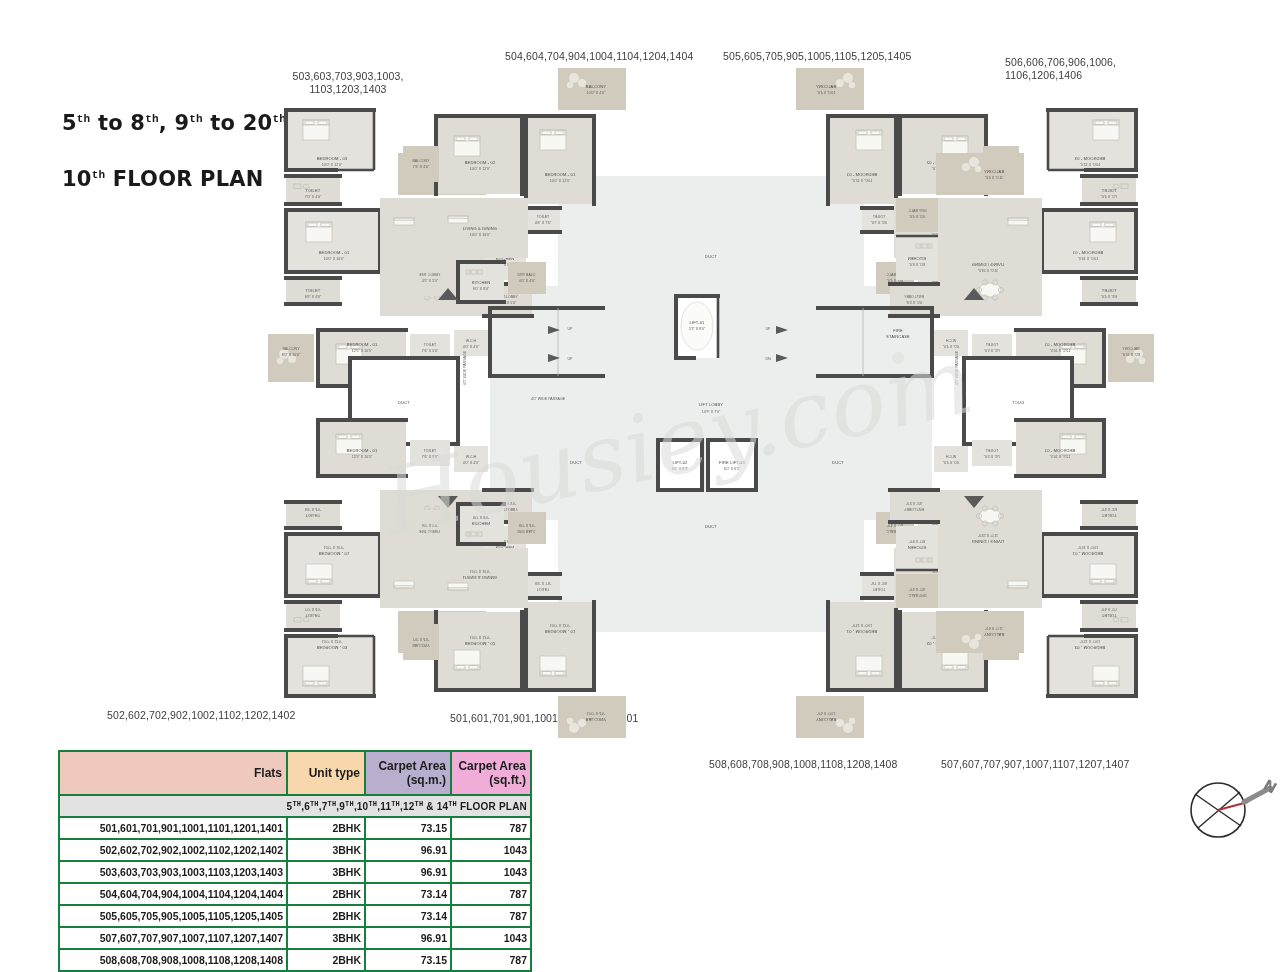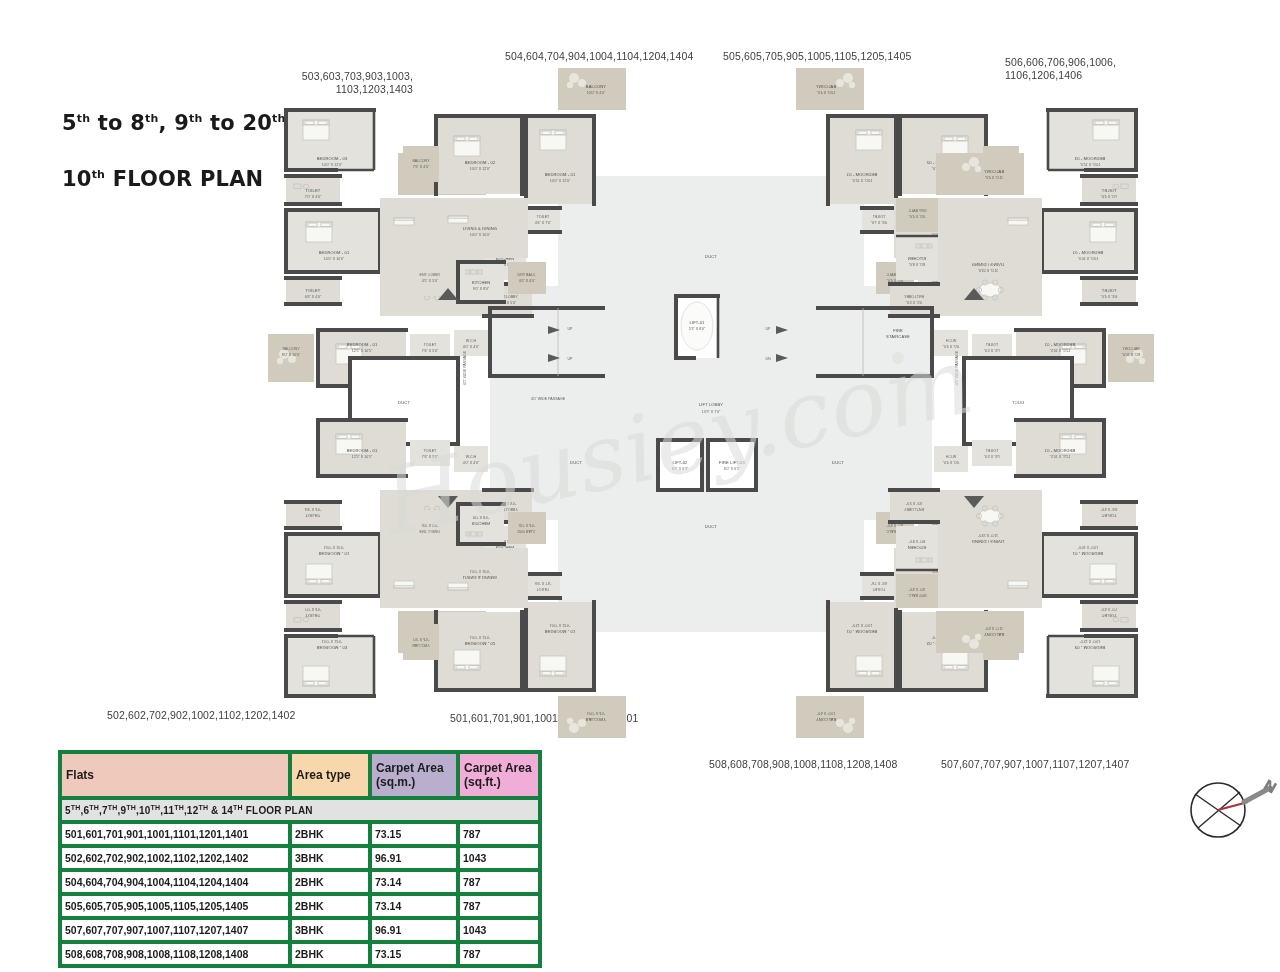--- a/index.html
+++ b/index.html
@@ -47,46 +47,46 @@
   #compass{position:absolute;left:1178px;top:762px;width:100px;height:96px;}
 
   
   #flats-table{
     position:absolute;left:58px;top:750px;
     border-collapse:collapse;
     font-size:10.5px;font-weight:bold;
     font-family:"Liberation Sans", sans-serif;
   }
   #flats-table td,#flats-table th{
-    border:4px solid #15803d;
-    text-align:left;padding:2px 3px;color:#1c1c1c;
+    border:2px solid #15803d;
+    text-align:right;padding:2px 3px;color:#1c1c1c;
   }
   #flats-table thead th{
     font-size:12px;padding:7px 4px;line-height:14px;
   }
   th.h-flats{background:#f0c9bd;width:218px;}
   th.h-unit{background:#f7d7ab;width:68px;}
   th.h-sqm{background:#b9aecd;width:76px;}
   th.h-sqft{background:#f0add8;width:70px;}
   tr.subhead td{background:#e2e2e2;font-size:10px;padding:3px;letter-spacing:.2px;}
   tbody td{background:#ffffff;height:16px;}
   td.c-flats{text-align:center;}
-  sup{font-size:7px;vertical-align:super;}
+  sup{font-size:7px;vertical-align:super;font-family:Liberation Mono, monospace;}
 </style>
 </head>
 <body>
 
 <div class="root">
 
   <div id="plan-title">
     <span>5</span><sup>th</sup><span> to 8</span><sup>th</sup><span>, 9</span><sup>th</sup><span> to 20</span><sup>th</sup><span> &amp;</span><br>
     <span>10</span><sup>th</sup><span> FLOOR PLAN</span>
   </div>
 
-  <div class="unit-label" style="left:283px;top:70px;text-align:right;width:130px;">503,603,703,903,1003,
+  <div class="unit-label" style="left:283px;top:70px;text-align:center;width:130px;">503,603,703,903,1003,
 1103,1203,1403</div>
   <div class="unit-label" style="left:505px;top:50px;width:220px;">504,604,704,904,1004,1104,1204,1404</div>
   <div class="unit-label" style="left:723px;top:50px;width:220px;">505,605,705,905,1005,1105,1205,1405</div>
   <div class="unit-label" style="left:1005px;top:56px;text-align:left;width:135px;">506,606,706,906,1006,
 1106,1206,1406</div>
 
   <div class="unit-label" style="left:107px;top:709px;width:240px;">502,602,702,902,1002,1102,1202,1402</div>
   <div class="unit-label" style="left:450px;top:712px;width:240px;">501,601,701,901,1001,1101,1201,1401</div>
   <div class="unit-label" style="left:709px;top:758px;width:240px;">508,608,708,908,1008,1108,1208,1408</div>
   <div class="unit-label" style="left:941px;top:758px;width:240px;">507,607,707,907,1007,1107,1207,1407</div>
@@ -388,21 +388,21 @@
       <line x1="40" y1="48" x2="70" y2="40" stroke="#b0303a" stroke-width="2"></line>
       <path d="M66 40 L92 26" stroke="#8a8a8a" stroke-width="5" stroke-linecap="round"></path>
       <text x="84" y="26" font-family="DejaVu Sans, sans-serif" font-size="15" font-weight="bold" fill="#7d7d7d" transform="rotate(30 84 26)">N</text>
     </svg>
   </div>
 
   <table id="flats-table">
     <thead>
       <tr>
         <th class="h-flats">Flats</th>
-        <th class="h-unit">Area type</th>
+        <th class="h-unit">Unit type</th>
         <th class="h-sqm">
           <span>Carpet Area</span><br>
           <span>(sq.m.)</span>
         </th>
         <th class="h-sqft">
           <span>Carpet Area</span><br>
           <span>(sq.ft.)</span>
         </th>
       </tr>
     </thead>
@@ -416,20 +416,26 @@
           <td>73.15</td>
           <td>787</td>
         </tr>
         <tr>
           <td class="c-flats">502,602,702,902,1002,1102,1202,1402</td>
           <td>3BHK</td>
           <td>96.91</td>
           <td>1043</td>
         </tr>
         <tr>
+          <td class="c-flats">503,603,703,903,1003,1103,1203,1403</td>
+          <td>3BHK</td>
+          <td>96.91</td>
+          <td>1043</td>
+        </tr>
+        <tr>
           <td class="c-flats">504,604,704,904,1004,1104,1204,1404</td>
           <td>2BHK</td>
           <td>73.14</td>
           <td>787</td>
         </tr>
         <tr>
           <td class="c-flats">505,605,705,905,1005,1105,1205,1405</td>
           <td>2BHK</td>
           <td>73.14</td>
           <td>787</td>

